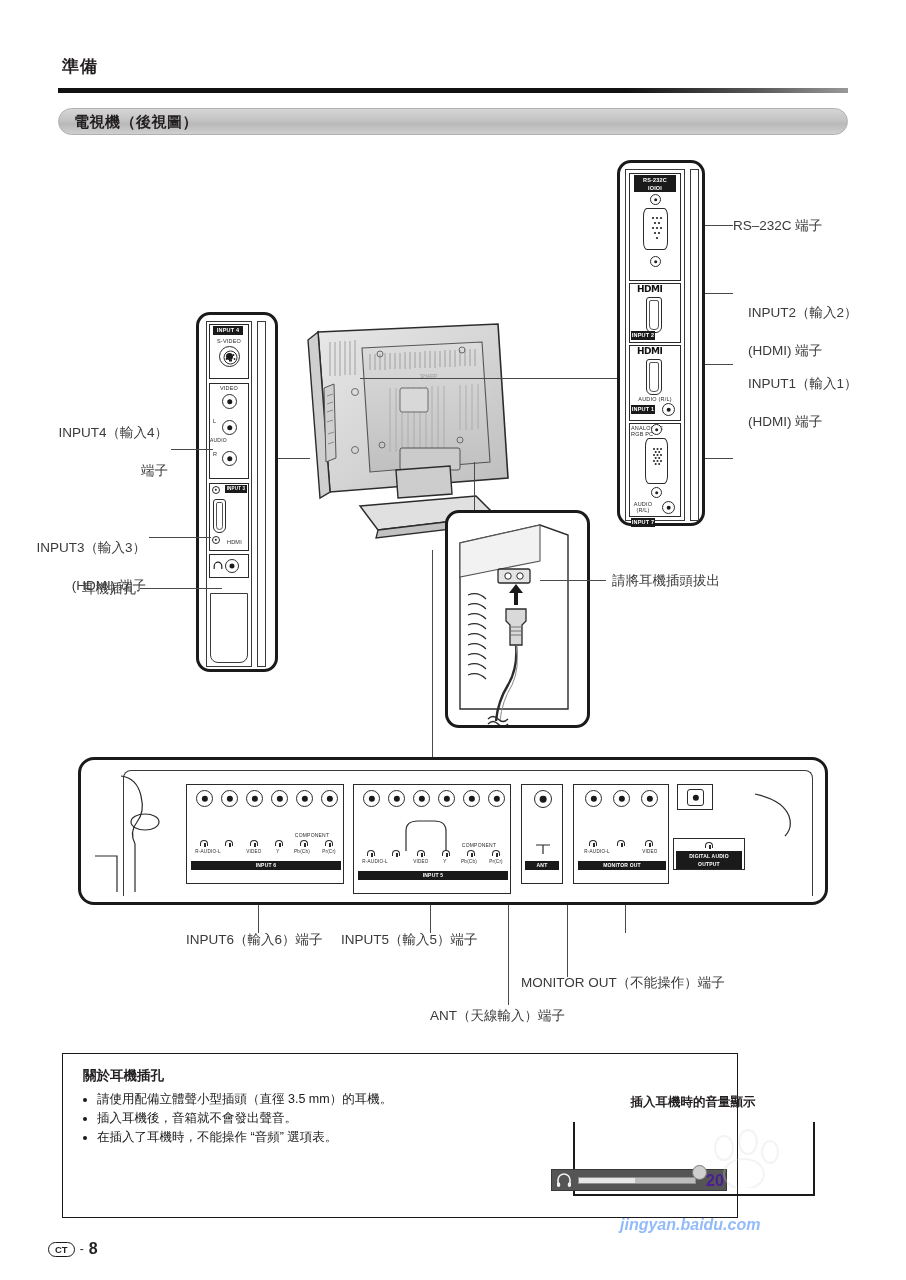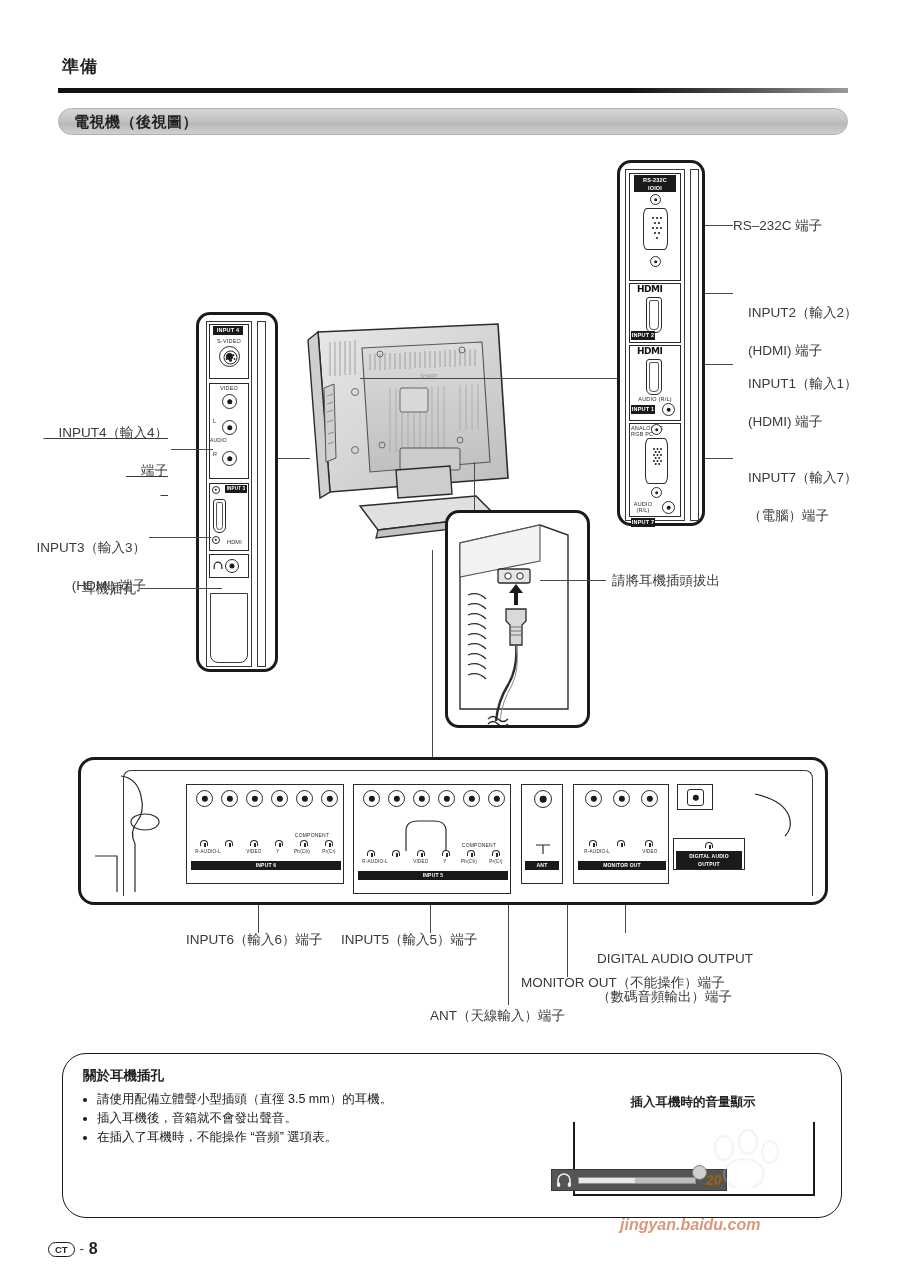--- a/index.html
+++ b/index.html
@@ -216,24 +216,24 @@
     border-radius: 16px;
     box-sizing: border-box;
     background: #fff;
   }
 
   
   .note {
     position: absolute;
     left: 62px;
     top: 1053px;
-    width: 780px;
+    width: 676px;
     height: 165px;
     border: 1.6px solid #1a1a1a;
-    border-radius: 24px;
+    border-radius: 0;
     box-sizing: border-box;
     background: #fff;
   }
   .note-title {
     position: absolute;
     left: 20px;
     top: 13px;
     font-size: 13.5px;
     font-weight: bold;
   }
@@ -317,24 +317,23 @@
     width: 15px; height: 15px;
     border-radius: 50%;
     background: #cfcfcf;
     border: 1px solid #7a7a7a;
     box-sizing: border-box;
   }
   .vol-num {
     position: absolute;
     left: 706px;
     top: 1172px;
-    font-size: 14px;
-    font-weight: bold;
-    color: #a16207;
-    font-style: italic;
+    font-size: 16px;
+    font-weight: bold;
+    color: #4c1d95;
   }
 
   
   .foot {
     position: absolute;
     left: 48px;
     top: 1240px;
     display: flex;
     align-items: center;
     gap: 5px;
@@ -369,21 +368,21 @@
     font-weight: bold;
     color: #d8d8d8;
     letter-spacing: -1px;
     -webkit-text-stroke: 1px #c4c4c4;
   }
   .wm-sub {
     position: absolute;
     left: 20px;
     top: 76px;
     font-size: 16px;
-    color: #c2410c;
+    color: #3b82f6;
     font-style: italic;
     font-weight: bold;
   }
 </style>
 </head>
 <body>
 
 <div class="page">
 
   <div class="sec-title">準備</div>
@@ -475,24 +474,20 @@
 
   <div class="lbl" style="left:733px; top:216px;">RS–232C 端子</div>
   <div class="lbl" style="left:733px; top:284px;">
     <span>INPUT2（輸入2）</span><br>
     <span>(HDMI) 端子</span>
   </div>
   <div class="lbl" style="left:733px; top:355px;">
     <span>INPUT1（輸入1）</span><br>
     <span>(HDMI) 端子</span>
   </div>
-  <div class="lbl" style="left:733px; top:449px;">
-    <span>INPUT7（輸入7）</span><br>
-    <span>（電腦）端子</span>
-  </div>
 
   <div class="panel" style="left:196px; top:312px; width:82px; height:360px;">
     <div class="panel-inner" style="left:7px; top:6px; width:46px; height:346px; border-width:1.2px;"></div>
     <div class="panel-inner" style="left:58px; top:6px; width:9px; height:346px; border-width:1.2px;"></div>
 
     <div class="jackbox" style="left:10px; top:9px; width:40px; height:55px;"></div>
     <div class="tag" style="left:14px; top:11px; width:30px;">INPUT 4</div>
     <div class="minitext c" style="left:12px; top:23px; width:36px;">S-VIDEO</div>
     <div class="rca" style="left:20px; top:31px; width:21px; height:21px;">
       <svg width="21" height="21" viewBox="0 0 21 21" style="position:absolute;left:0;top:0;">
@@ -527,21 +522,21 @@
     </svg>
     <div class="rca" style="left:26px; top:244px; width:14px; height:14px;"></div>
 
     <div class="panel-inner" style="left:11px; top:278px; width:38px; height:70px; border-radius:0 0 8px 8px; border-width:1.2px;"></div>
   </div>
 
   <div class="ln h" style="left:171px; top:449px; width:42px;"></div>
   <div class="ln h" style="left:149px; top:537px; width:62px;"></div>
   <div class="ln h" style="left:140px; top:588px; width:82px;"></div>
 
-  <div class="lbl r" style="left:0px; top:404px; width:168px;text-decoration:underline;">
+  <div class="lbl r" style="left:0px; top:404px; width:168px;">
     <span>INPUT4（輸入4）</span><br>
     <span>端子</span>
   </div>
   <div class="lbl r" style="left:0px; top:519px; width:146px;">
     <span>INPUT3（輸入3）</span><br>
     <span>(HDMI) 端子</span>
   </div>
   <div class="lbl r" style="left:0px; top:579px; width:136px;">耳機插孔</div>
 
   <div class="tv-wrap" style="left:300px; top:310px; width:230px; height:240px;">
@@ -786,24 +781,20 @@
   <div class="ln v" style="left:258px; top:905px; height:28px;"></div>
   <div class="ln v" style="left:430px; top:905px; height:28px;"></div>
   <div class="ln v" style="left:508px; top:905px; height:100px;"></div>
   <div class="ln v" style="left:567px; top:905px; height:72px;"></div>
   <div class="ln v" style="left:625px; top:905px; height:28px;"></div>
 
   <div class="lbl" style="left:186px; top:930px;">INPUT6（輸入6）端子</div>
   <div class="lbl" style="left:341px; top:930px;">INPUT5（輸入5）端子</div>
   <div class="lbl" style="left:430px; top:1006px;">ANT（天線輸入）端子</div>
   <div class="lbl" style="left:521px; top:973px;">MONITOR OUT（不能操作）端子</div>
-  <div class="lbl" style="left:582px; top:930px;">
-    <span>DIGITAL AUDIO OUTPUT</span><br>
-    <span>（數碼音頻輸出）端子</span>
-  </div>
 
   <div class="note">
     <div class="note-title">關於耳機插孔</div>
     <div class="note-list">
       <div class="note-item">請使用配備立體聲小型插頭（直徑 3.5 mm）的耳機。</div>
       <div class="note-item">插入耳機後，音箱就不會發出聲音。</div>
       <div class="note-item">在插入了耳機時，不能操作 “音頻” 選項表。</div>
     </div>
     <div class="vol-title">插入耳機時的音量顯示</div>
     <div class="vol-frame"></div>

